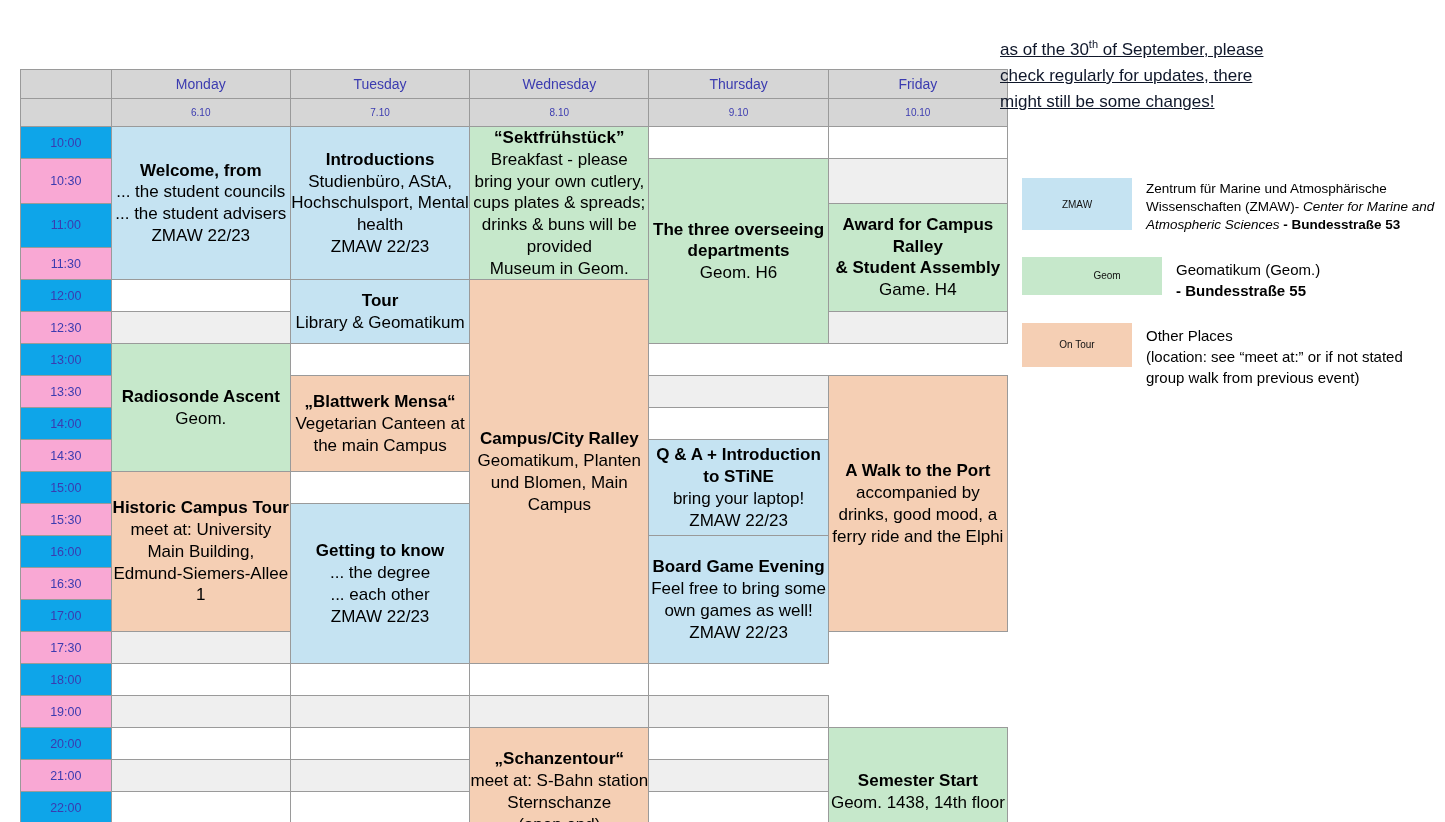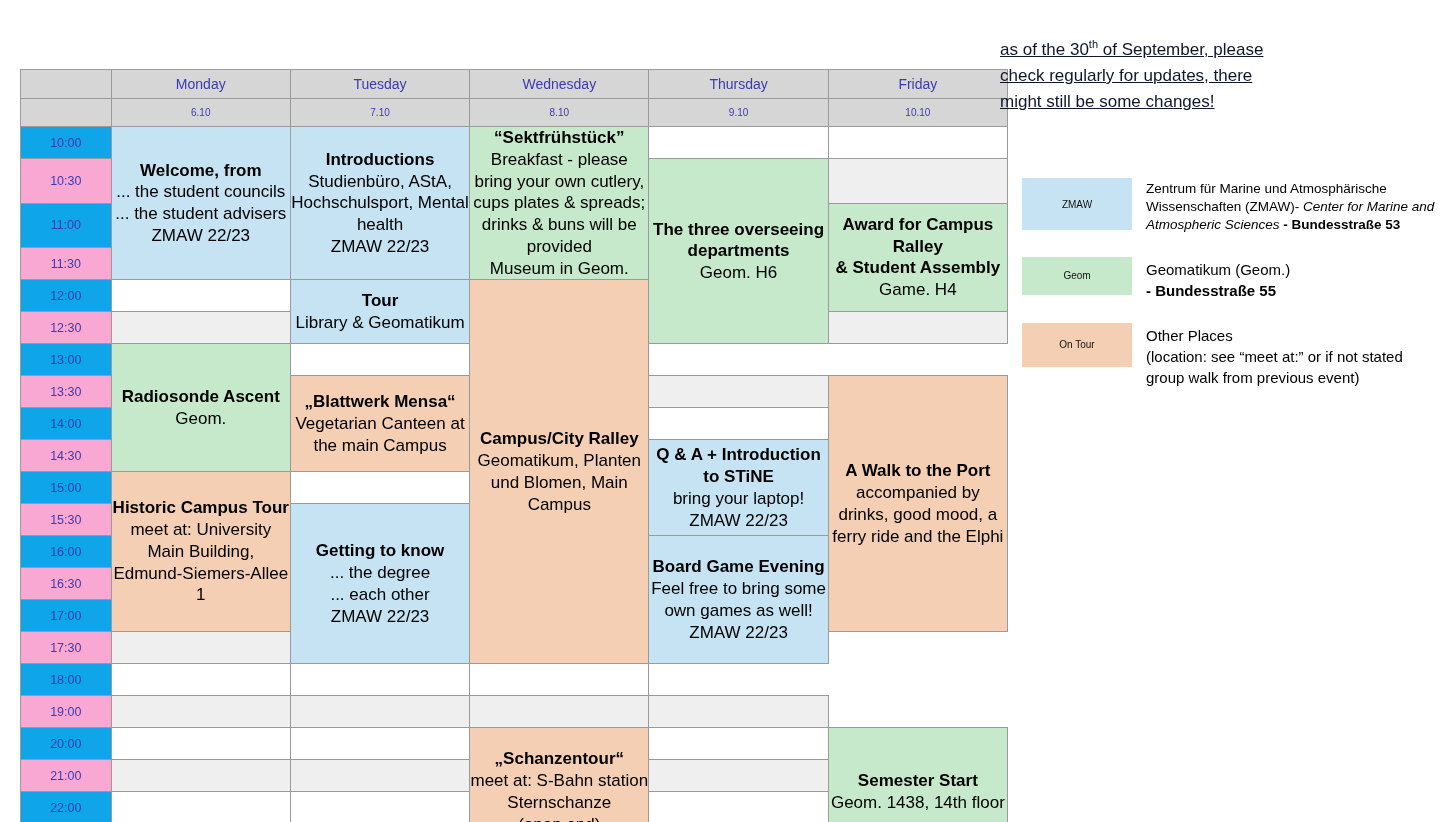--- a/index.html
+++ b/index.html
@@ -81,21 +81,21 @@
     padding: 3px 5px;
   }
   .ev .t {
     font-weight: bold;
     display: block;
   }
   .ev .s {
     display: block;
   }
   .blue  { background: #c5e3f2; }
-  .green { background: #c6e8cb; }
+  .green { background: #c6e8cb; padding-left: 30px; }
   .peach { background: #f5cfb4; }
 
   
   .note {
     position: absolute;
     left: 1000px;
     top: 36px;
     width: 420px;
     font-size: 17px;
     line-height: 1.55;

